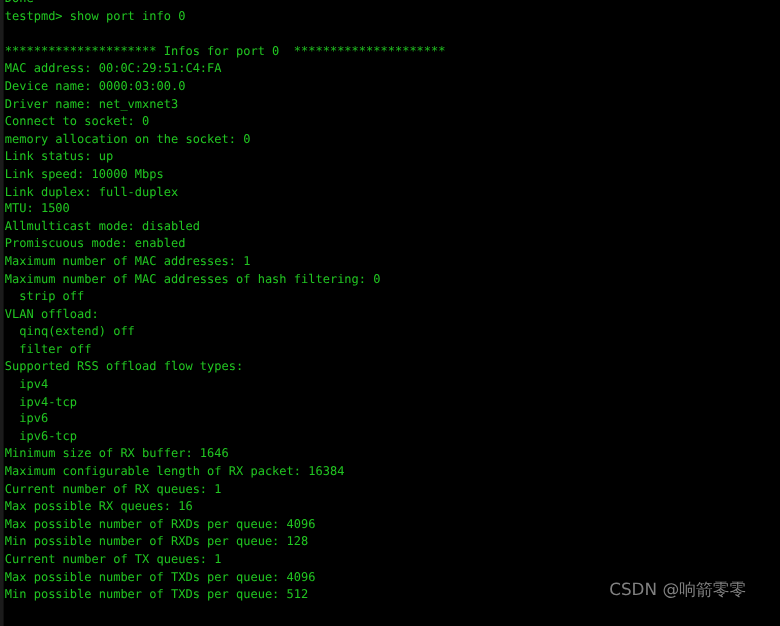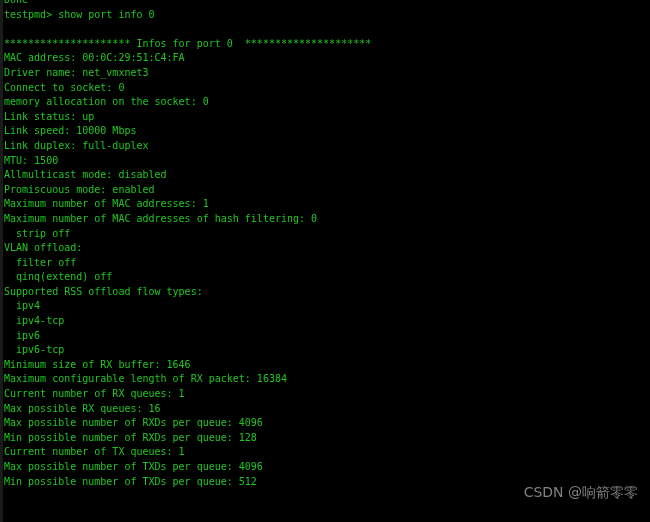--- a/index.html
+++ b/index.html
@@ -47,21 +47,21 @@
     color: #21c521;
     font-size: 10px;
     line-height: 14.6px;
     height: 14.6px;
     white-space: pre;
     letter-spacing: 0px;
     font-family: "DejaVu Sans Mono", "Liberation Mono", monospace;
   }
   #watermark {
     position: absolute;
-    right: 12px;
+    right: 28px;
     bottom: 22px;
     color: #8c8c8c;
     font-size: 14px;
     line-height: 16px;
     font-family: "DejaVu Sans", "Liberation Sans", sans-serif;
     white-space: pre;
     z-index: 4;
     opacity: 0.92;
   }
 </style>
@@ -69,35 +69,36 @@
 <body>
 
 <div id="terminal" style="background: rgb(0, 0, 0);">
   <div id="left-gutter"></div>
   <div id="screen" style="color: rgb(33, 197, 33);">
       <span class="line">Done</span>
       <span class="line">testpmd&gt; show port info 0</span>
       <span class="line"></span>
       <span class="line">********************* Infos for port 0  *********************</span>
       <span class="line">MAC address: 00:0C:29:51:C4:FA</span>
+      <span class="line">Device name: 0000:03:00.0</span>
       <span class="line">Driver name: net_vmxnet3</span>
       <span class="line">Connect to socket: 0</span>
       <span class="line">memory allocation on the socket: 0</span>
       <span class="line">Link status: up</span>
       <span class="line">Link speed: 10000 Mbps</span>
       <span class="line">Link duplex: full-duplex</span>
       <span class="line">MTU: 1500</span>
       <span class="line">Allmulticast mode: disabled</span>
       <span class="line">Promiscuous mode: enabled</span>
       <span class="line">Maximum number of MAC addresses: 1</span>
       <span class="line">Maximum number of MAC addresses of hash filtering: 0</span>
       <span class="line">  strip off</span>
       <span class="line">VLAN offload:</span>
+      <span class="line">  qinq(extend) off</span>
       <span class="line">  filter off</span>
-      <span class="line">  qinq(extend) off</span>
       <span class="line">Supported RSS offload flow types:</span>
       <span class="line">  ipv4</span>
       <span class="line">  ipv4-tcp</span>
       <span class="line">  ipv6</span>
       <span class="line">  ipv6-tcp</span>
       <span class="line">Minimum size of RX buffer: 1646</span>
       <span class="line">Maximum configurable length of RX packet: 16384</span>
       <span class="line">Current number of RX queues: 1</span>
       <span class="line">Max possible RX queues: 16</span>
       <span class="line">Max possible number of RXDs per queue: 4096</span>

